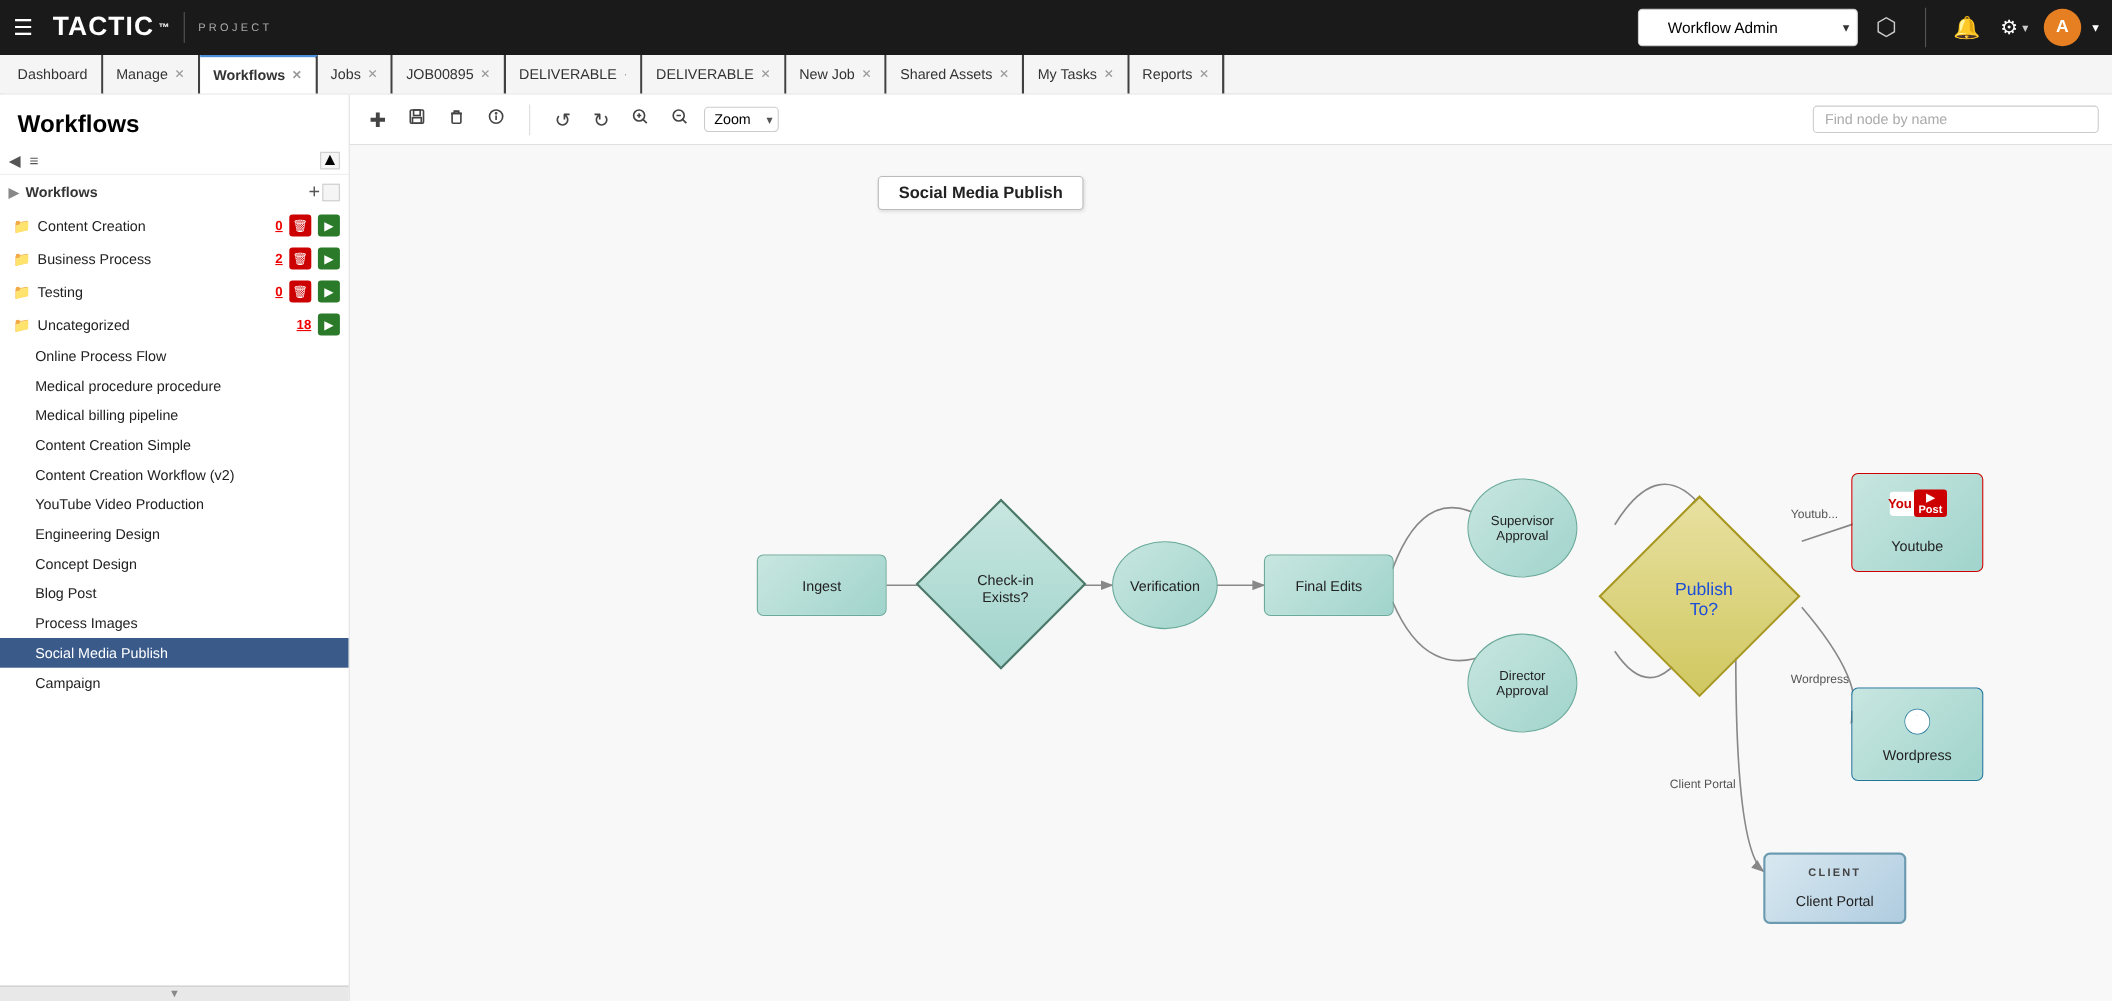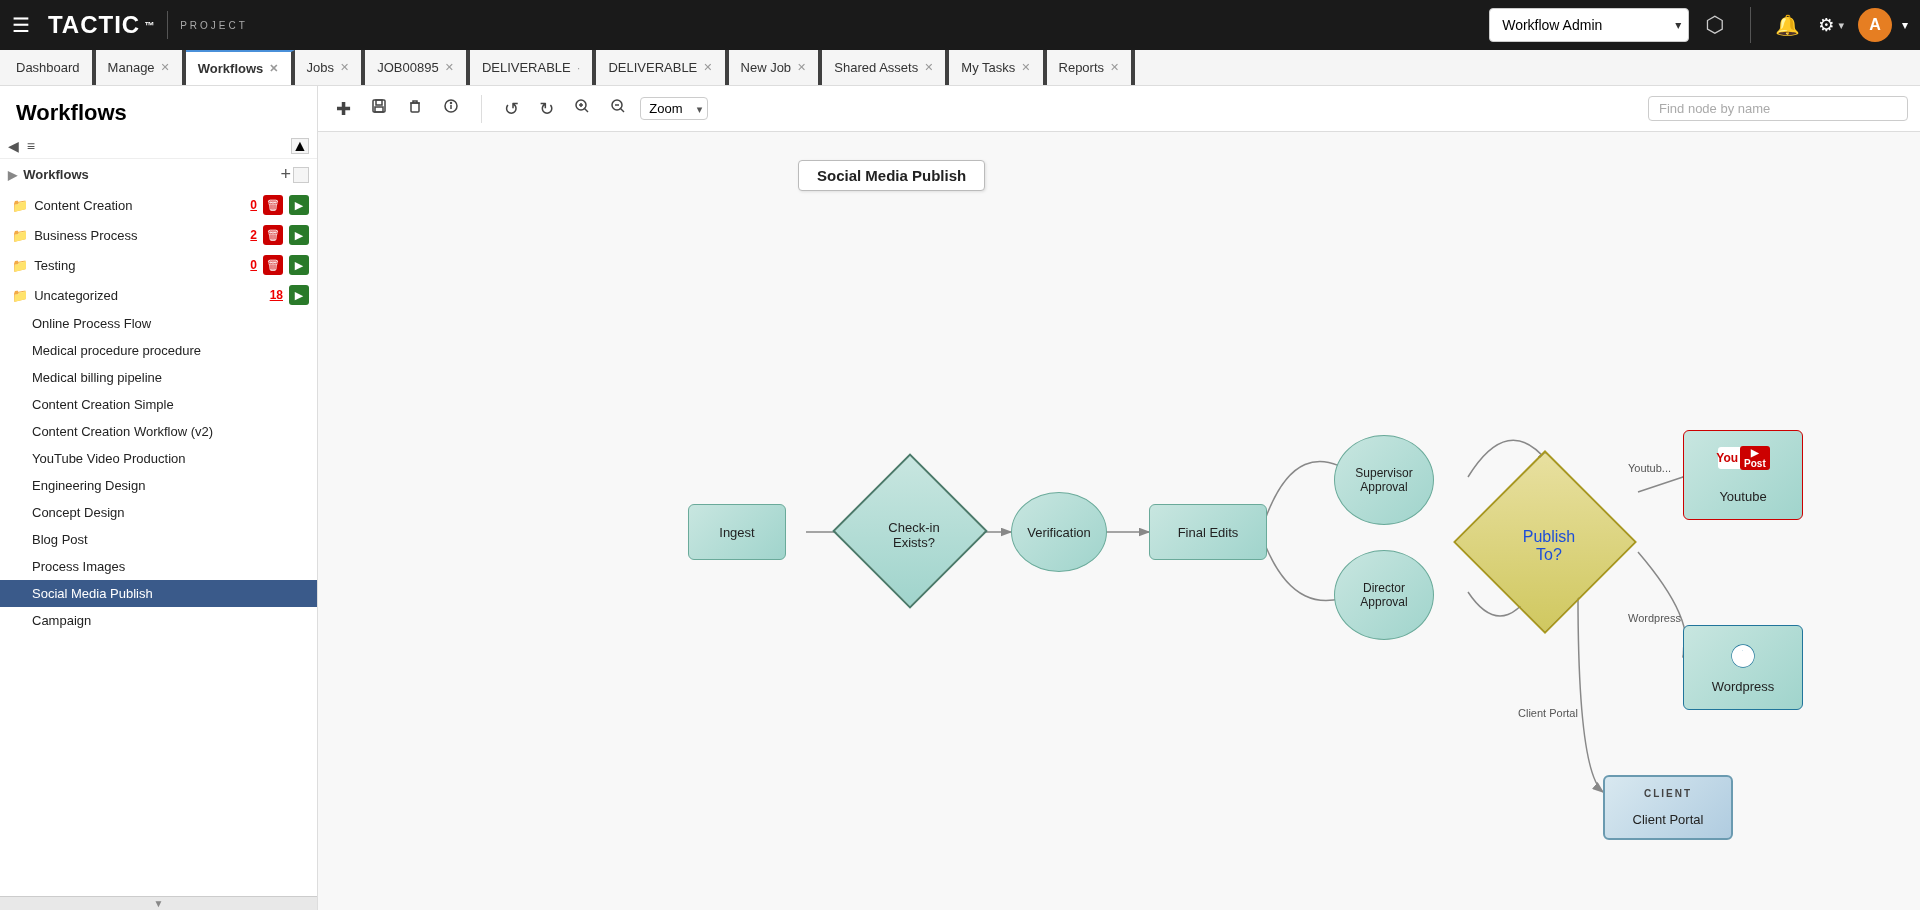--- a/index.html
+++ b/index.html
@@ -19,21 +19,21 @@
     .topbar-logo { color: #fff; font-size: 22px; font-weight: bold; letter-spacing: 1px; display: flex; align-items: center; gap: 4px; }
     .topbar-logo-tactic { font-size: 24px; font-weight: 900; }
     .topbar-logo-tm { font-size: 10px; vertical-align: super; }
     .topbar-logo-sep { width: 1px; background: #555; height: 28px; margin: 0 8px; }
     .topbar-logo-project { font-size: 10px; letter-spacing: 3px; color: #aaa; font-weight: normal; }
     .topbar-spacer { flex: 1; }
     .topbar-dropdown {
       background: #fff;
       border: 1px solid #ccc;
       border-radius: 4px;
-      padding: 4px 28px 4px 12px;
+      padding: 4px 28px 4px 26px;
       font-size: 14px;
       height: 34px;
       width: 200px;
       appearance: none;
       position: relative;
       cursor: pointer;
     }
     .topbar-dropdown-wrap { position: relative; }
     .topbar-dropdown-arrow { position: absolute; right: 8px; top: 50%; transform: translateY(-50%); color: #333; pointer-events: none; font-size: 12px; }
     .topbar-cube { color: #ccc; font-size: 22px; margin: 0 6px; }
@@ -53,21 +53,21 @@
       padding: 0 4px;
       overflow: hidden;
     }
     .tab {
       display: flex;
       align-items: center;
       padding: 0 12px;
       height: 36px;
       font-size: 13px;
       color: #333;
-      border-right: 4px solid #404040;
+      border-right: 2px solid #404040;
       cursor: pointer;
       white-space: nowrap;
       gap: 6px;
       background: #f5f5f5;
     }
     .tab.active { background: #fff; border-top: 2px solid #4a90d9; font-weight: bold; }
     .tab-close { font-size: 11px; color: #999; cursor: pointer; }
 
     
     .main { display: flex; height: calc(910px - 50px - 36px); }
@@ -622,42 +622,42 @@
 
         <path d="M 1150 460 Q 1190 520 1230 430" stroke="#888" stroke-width="1.5" fill="none" marker-end="url(#arrowhead)"></path>
 
         <path d="M 1320 360 Q 1380 340 1365 345" stroke="#888" stroke-width="1.5" fill="none" marker-end="url(#arrowhead)"></path>
 
         <path d="M 1320 420 Q 1380 490 1365 525" stroke="#888" stroke-width="1.5" fill="none" marker-end="url(#arrowhead)"></path>
 
         <path d="M 1260 465 Q 1260 640 1285 660" stroke="#888" stroke-width="1.5" fill="none" marker-end="url(#arrowhead)"></path>
       </svg>
 
-      <div class="node node-rect" style="left:370px; top:372px; width:98px; height:56px;">
+      <div class="node node-rect" style="left:370px; top:372px; width:118px; height:56px;">
         <span>Ingest</span>
       </div>
 
       <div class="node-diamond-wrap" style="left:537px; top:344px; width:118px; height:118px;">
         <div class="node-diamond"></div>
         <div class="node-diamond-label">Check-in<br>Exists?</div>
       </div>
 
       <div class="node node-circle" style="left:693px; top:360px; width:96px; height:80px;">
         <span>Verification</span>
       </div>
 
       <div class="node node-rect" style="left:831px; top:372px; width:118px; height:56px;">
         <span>Final Edits</span>
       </div>
 
       <div class="node node-circle" style="left:1016px; top:303px; width:100px; height:90px; text-align:center;">
         <span style="font-size:12px;">Supervisor<br>Approval</span>
       </div>
 
-      <div class="node node-circle" style="left:1016px; top:418px; width:100px; height:90px; text-align:center;">
+      <div class="node node-circle" style="left:1016px; top:444px; width:100px; height:90px; text-align:center;">
         <span style="font-size:12px;">Director<br>Approval</span>
       </div>
 
       <div class="node-diamond-wrap" style="left:1162px; top:345px; width:138px; height:138px;">
         <div class="node-publish-diamond"></div>
         <div class="node-publish-label">Publish<br>To?</div>
       </div>
 
       <div class="node node-youtube" style="left:1365px; top:298px; width:120px; height:90px;">
         <div class="yt-logo">

